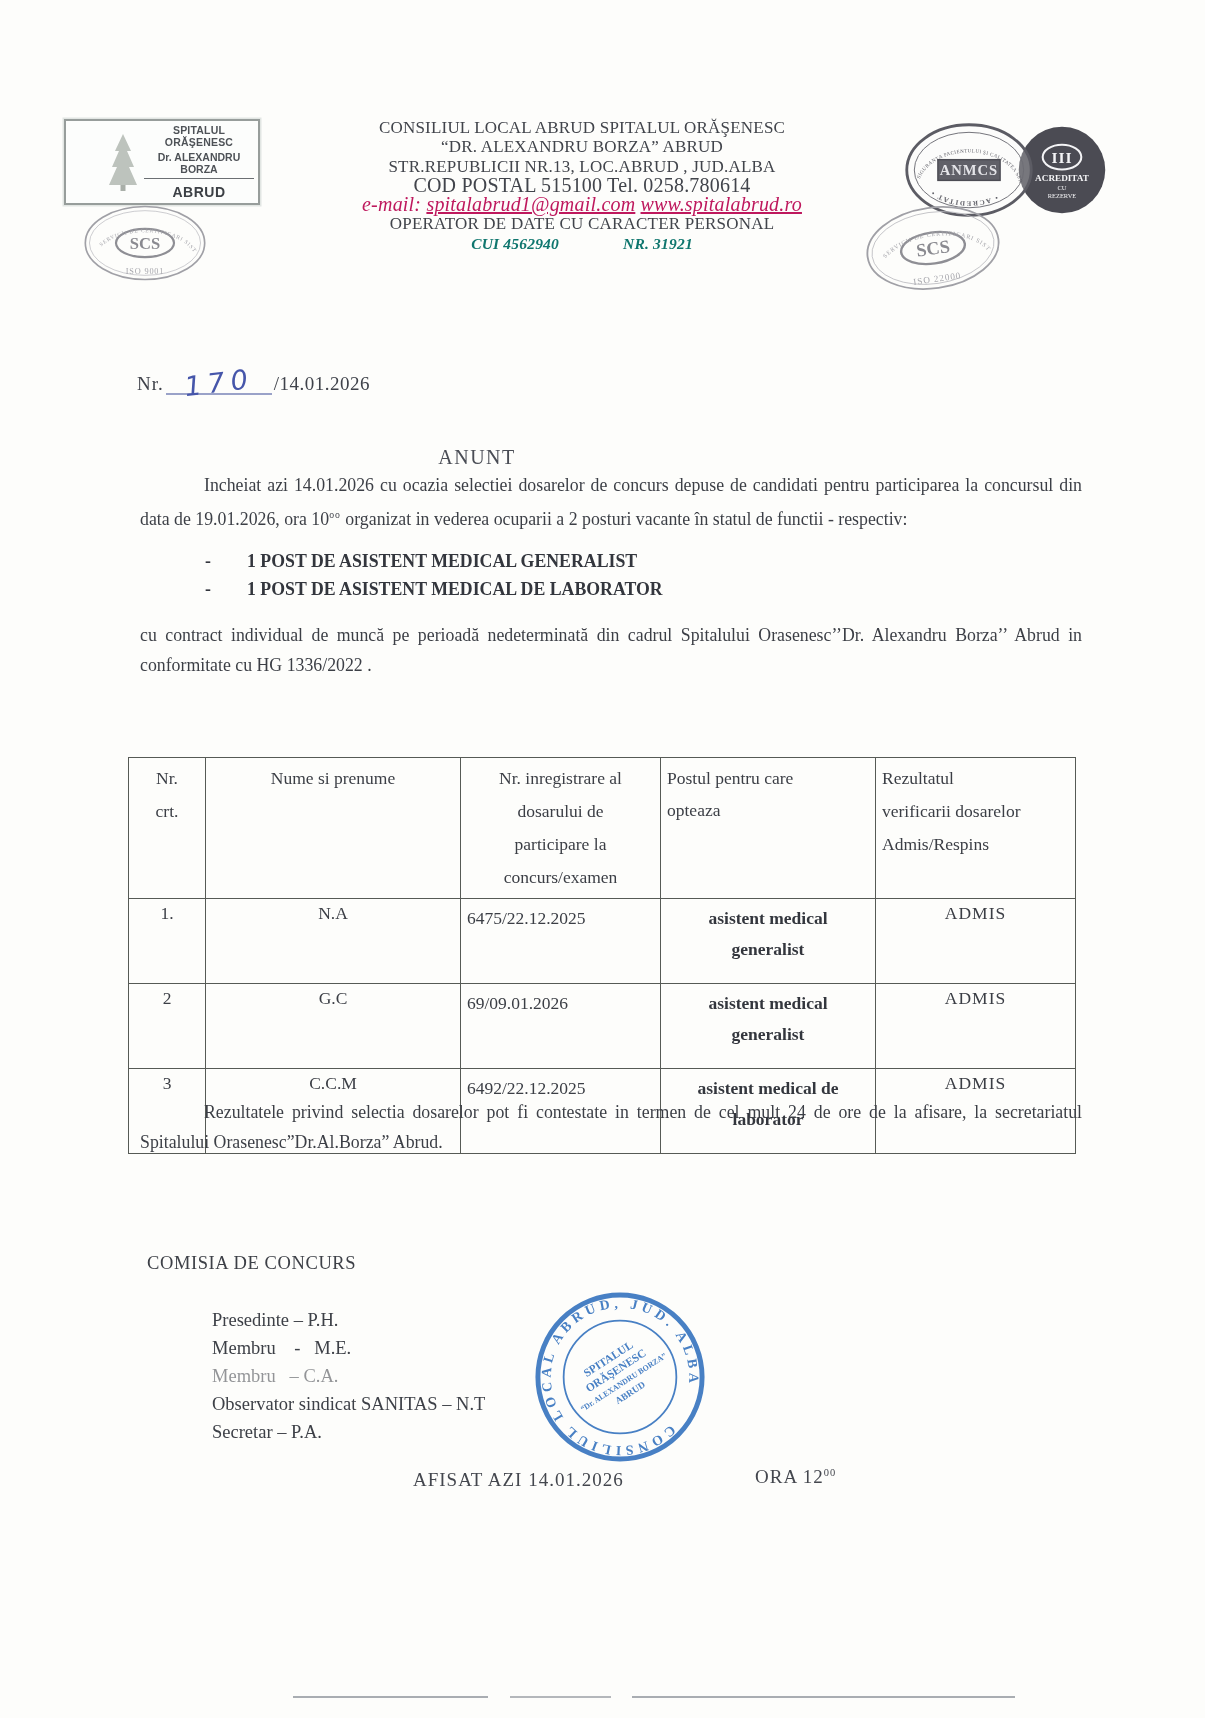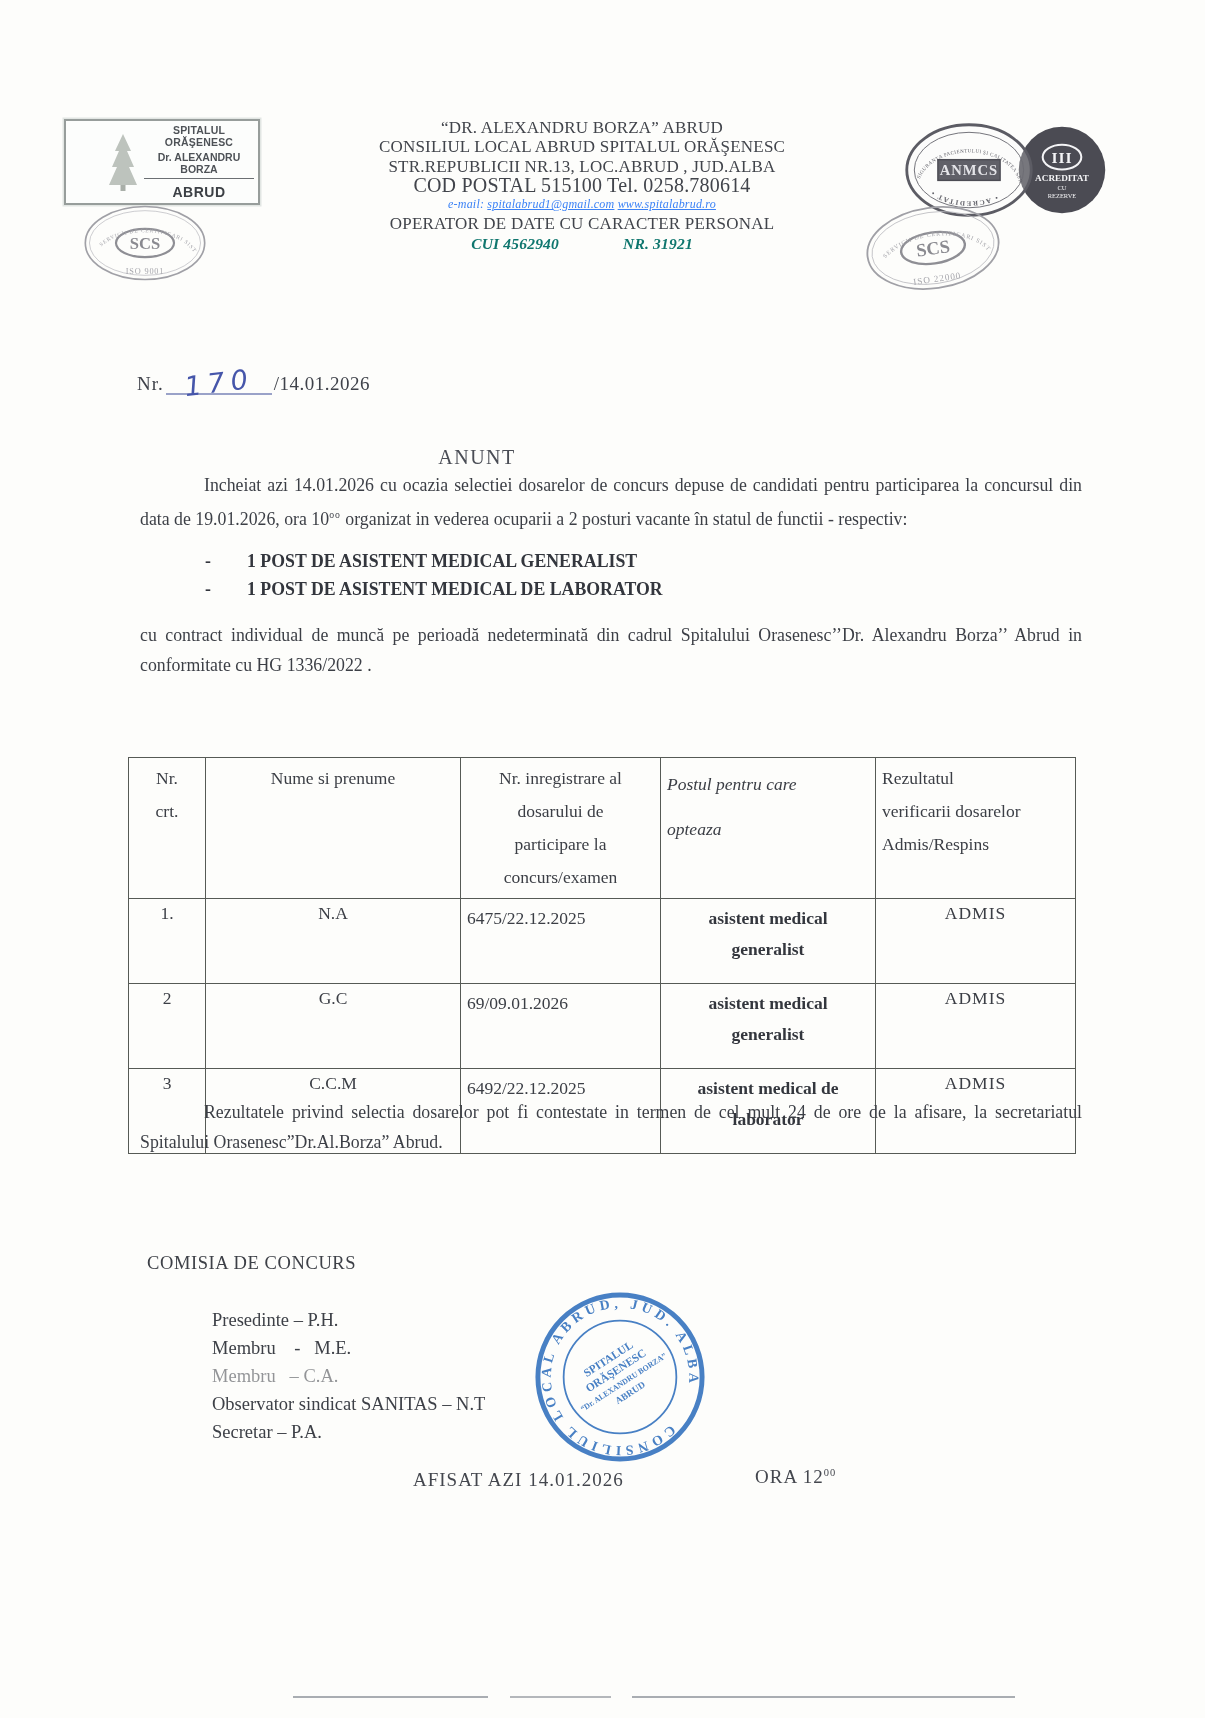--- a/index.html
+++ b/index.html
@@ -24,21 +24,21 @@
   .logo-l1{font-size:10.5px;font-weight:bold;color:#4e5257;text-align:center;letter-spacing:.2px;}
   .logo-l2{font-size:10.5px;font-weight:bold;color:#4e5257;text-align:center;border-bottom:1.3px solid #6b6f73;padding-bottom:3px;margin-top:3px;}
   .logo-l3{font-size:14px;font-weight:bold;color:#3c4045;text-align:center;margin-top:5px;letter-spacing:.5px;}
 
   
   .org{
     left:338px;top:118px;width:488px;text-align:center;
     font-size:17px;line-height:19.3px;color:#41444b;letter-spacing:.2px;
   }
   .org .small{font-size:20px;}
-  .org .email-line{font-style:italic;font-size:12px;color:#3b82f6;}
+  .org .email-line{font-style:italic;font-size:20px;color:#be185d;}
   .org .email-line .lnk{text-decoration:underline;}
   .org .cui-line{font-weight:bold;font-style:italic;font-size:15.5px;display:flex;justify-content:center;gap:64px;color:#0f766e;}
 
   
   .stamp-svg{display:block;}
   .scs-left{left:82px;top:203px;width:126px;height:80px;}
   .anmcs{left:903px;top:121px;width:132px;height:99px;}
   .badge{left:1016px;top:124px;width:92px;height:92px;}
   .scs-right{left:857px;top:204px;width:152px;height:88px;}
 
@@ -69,21 +69,21 @@
   table.cand{
     left:128px;top:757px;width:947px;position:absolute;
     border-collapse:collapse;table-layout:fixed;
     font-size:17.5px;color:#3b3e45;
   }
   table.cand td{border:1.6px solid #565a55;vertical-align:top;padding:4px 6px;}
   .pre{white-space:pre-line;}
   td.hd-file{text-align:center;line-height:33px;}
   td.hd-nr{text-align:center;line-height:33px;}
   td.hd-name{text-align:center;line-height:33px;}
-  td.hd-post{padding-top:38px;padding-left:10px;line-height:45px;font-style:italic;}
+  td.hd-post{padding-top:38px;padding-left:10px;line-height:32px;}
   td.hd-res{padding-left:8px;line-height:33px;padding-top:3px;}
   td.cell-file{padding-left:14px;line-height:31px;padding-top:8px;}
   td.cell-post{font-weight:bold;text-align:center;line-height:31px;padding-top:8px;color:#33363d;}
   td.cell-res{text-align:center;letter-spacing:1px;padding-top:8px;}
   td.cell-nr,td.cell-name{text-align:center;padding-top:10px;}
 
   
   .commission-title{left:147px;top:1253px;font-size:18.5px;letter-spacing:.6px;color:#3d4047;}
   .members{left:212px;top:1306px;font-size:18.5px;line-height:28px;color:#3d4047;}
   .members div{white-space:pre;}
@@ -127,22 +127,22 @@
         <path id="scsArcL" d="M 16,62 A 62,36 0 0 1 136,62"></path>
       </defs>
     <text font-size="6.6" fill="#a3a3a9" letter-spacing="1">
       <textPath href="#scsArcL" startOffset="9%">SERVICII DE CERTIFICARI SISTEME</textPath>
     </text>
     <text x="76" y="55" text-anchor="middle" font-size="20" font-weight="bold" fill="#8a8a90">SCS</text>
     <text x="76" y="85" text-anchor="middle" font-size="10" fill="#a6a6ac" letter-spacing="1">ISO 9001</text>
   </svg>
 
   <div class="abs org">
+    <div>CONSILIUL LOCAL ABRUD  SPITALUL ORĂŞENESC</div>
     <div>“DR. ALEXANDRU BORZA” ABRUD</div>
-    <div>CONSILIUL LOCAL ABRUD  SPITALUL ORĂŞENESC</div>
     <div>STR.REPUBLICII NR.13,  LOC.ABRUD ,  JUD.ALBA</div>
     <div class="small">COD POSTAL 515100  Tel. 0258.780614</div>
     <div class="email-line">
       <span>e-mail:</span>
       <span class="lnk">spitalabrud1@gmail.com</span>
       <span> </span>
       <span class="lnk">www.spitalabrud.ro</span>
     </div>
     <div>OPERATOR DE DATE CU CARACTER PERSONAL</div>
     <div class="cui-line">

